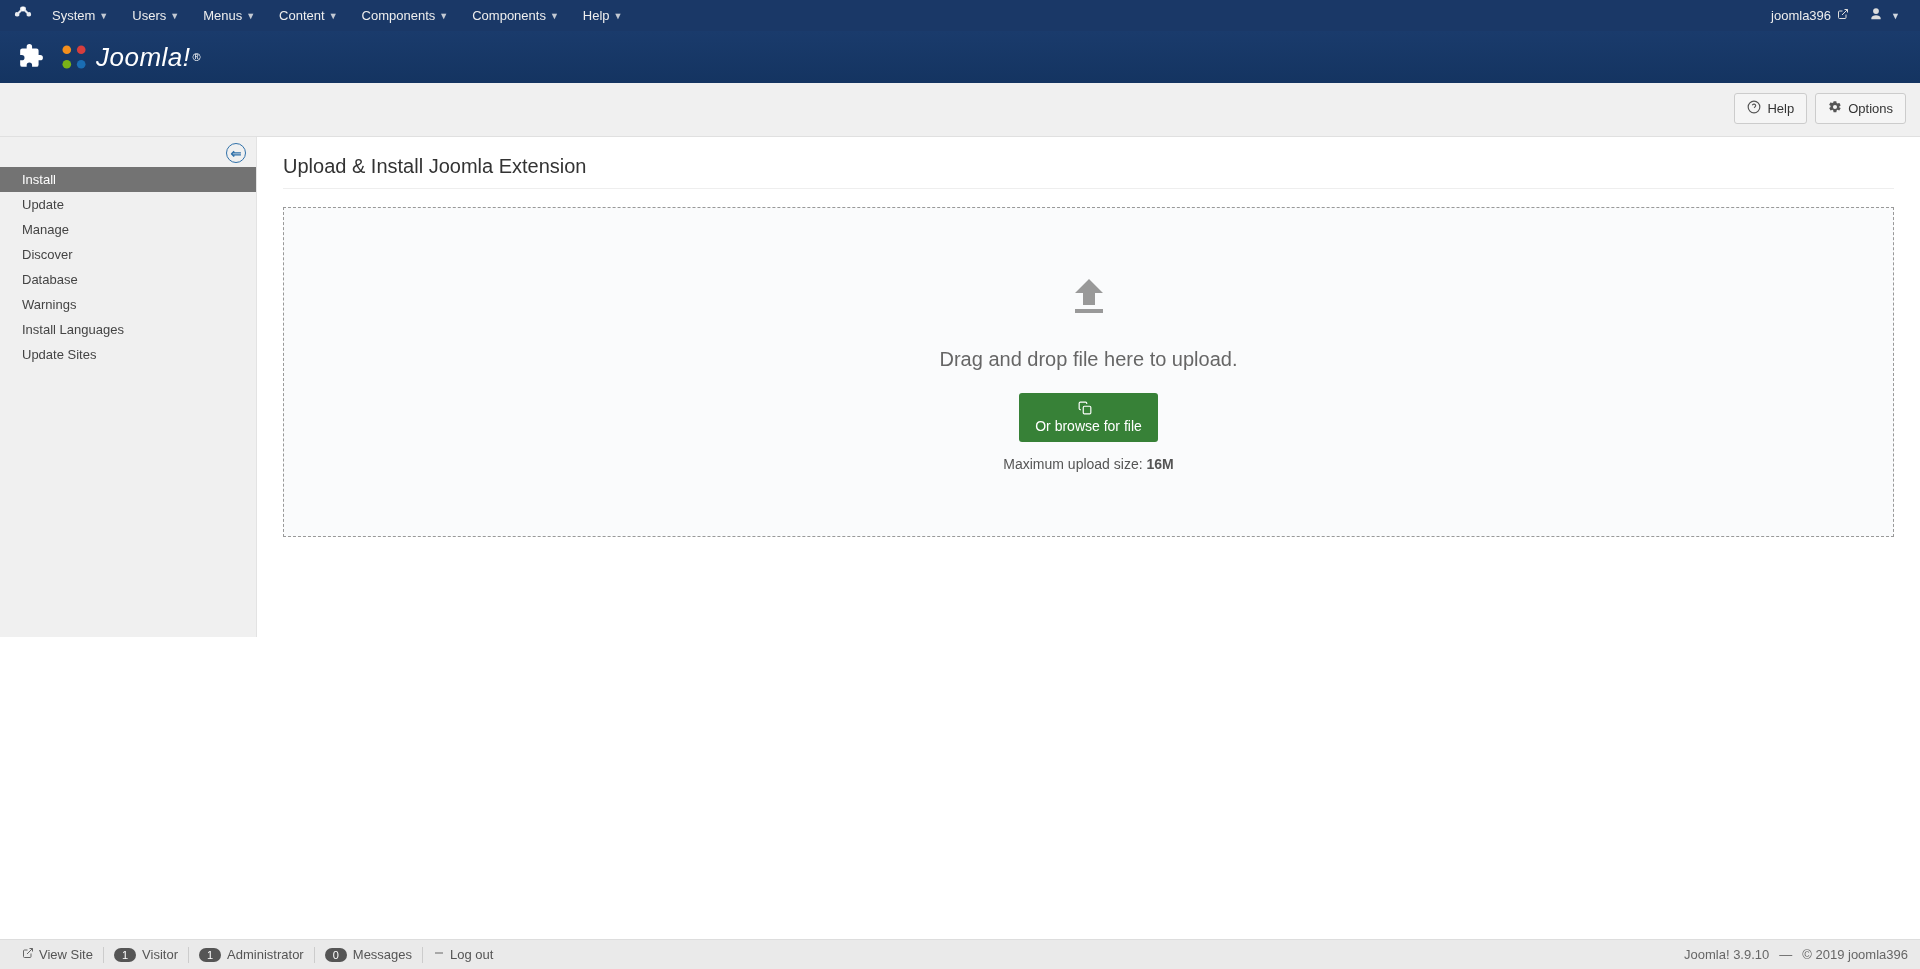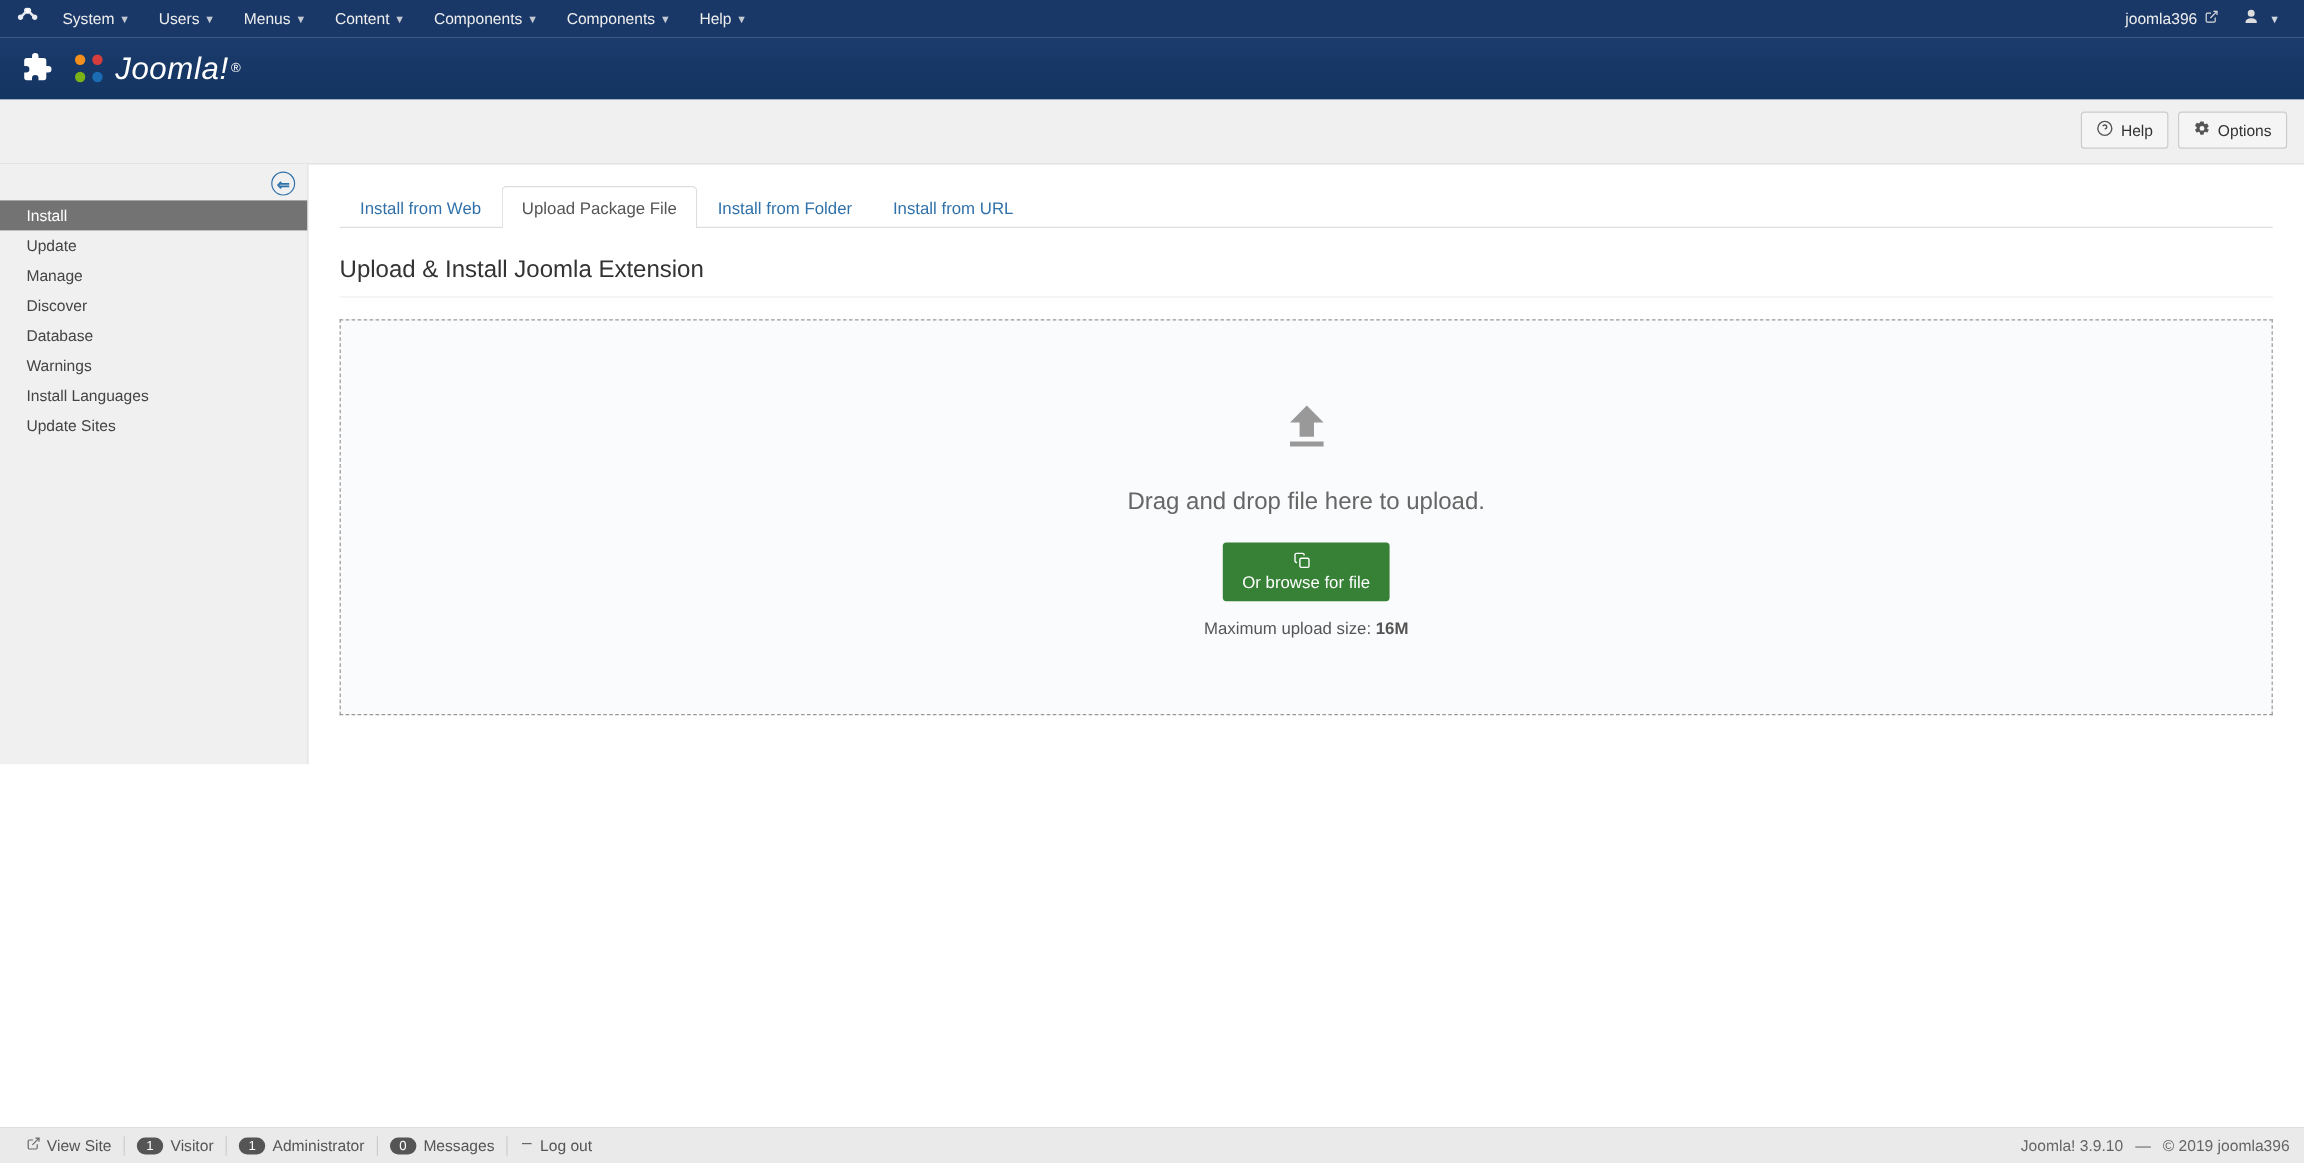--- a/index.html
+++ b/index.html
@@ -179,26 +179,20 @@
       <li>Manage</li>
       <li>Discover</li>
       <li>Database</li>
       <li>Warnings</li>
       <li>Install Languages</li>
       <li>Update Sites</li>
     </ul>
   </div>
 
   <div class="main">
-    <div class="tabs">
-      <div class="tab">Install from Web</div>
-      <div class="tab active">Upload Package File</div>
-      <div class="tab">Install from Folder</div>
-      <div class="tab">Install from URL</div>
-    </div>
 
     <h2 class="section-title">Upload &amp; Install Joomla Extension</h2>
     <hr class="section-hr">
 
     <div class="dropzone">
       <div class="upload-icon">
         <svg width="56" height="48" viewBox="0 0 24 24" fill="#999">
             <path d="M9 16h6v-6h4l-7-7-7 7h4v6zm-4 2h14v2H5v-2z"></path>
           </svg>
       </div>

